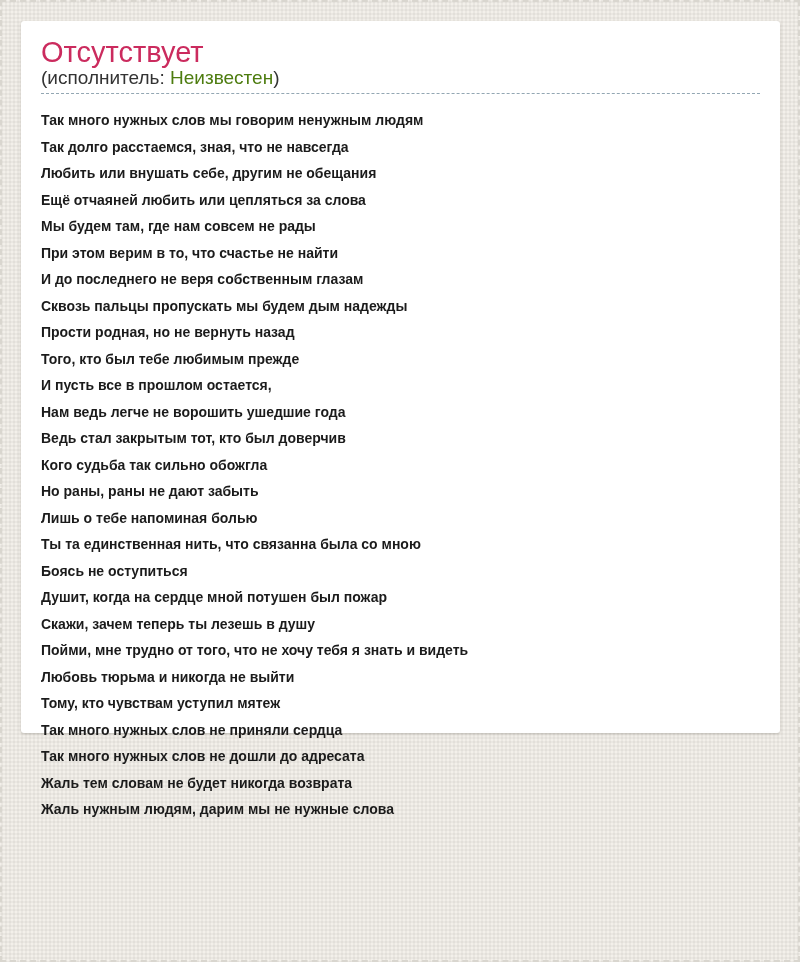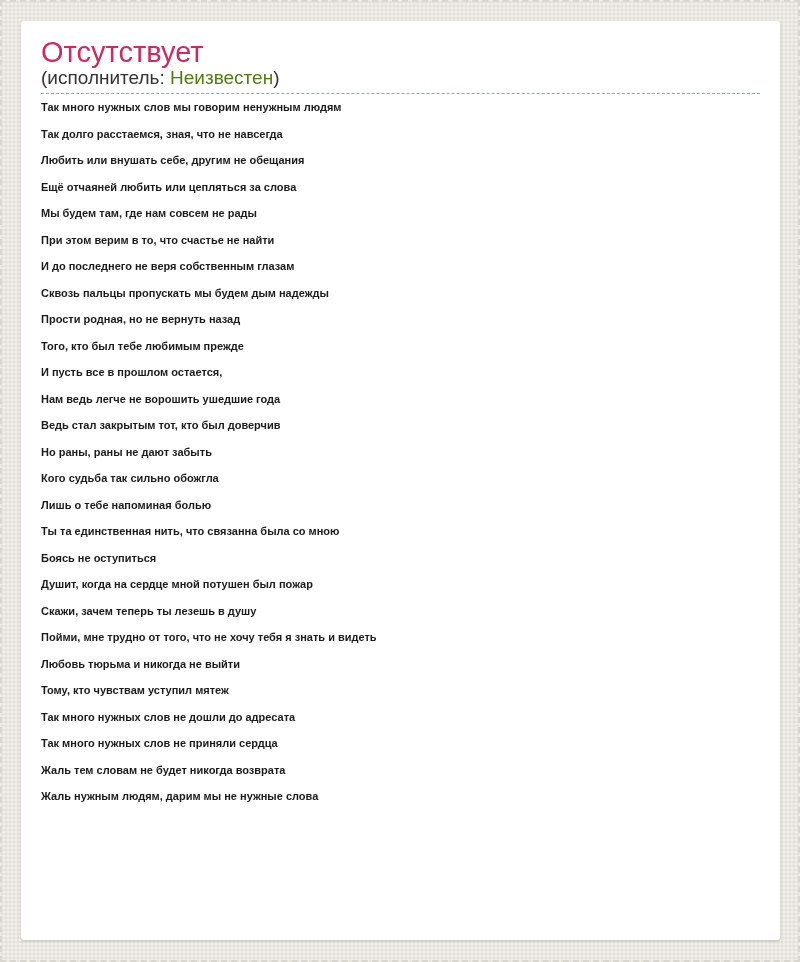--- a/index.html
+++ b/index.html
@@ -24,21 +24,21 @@
     inset: 0;
     border: 2px dashed #d9d6cf;
     box-sizing: border-box;
     pointer-events: none;
   }
   .card {
     position: absolute;
     left: 21px;
     top: 21px;
     width: 759px;
-    height: 919px;
+    height: 712px;
     box-sizing: border-box;
     background: #ffffff;
     border-radius: 3px;
     box-shadow: 0 1px 3px rgba(110, 104, 94, 0.35);
     padding: 16px 20px 0 20px;
   }
   .song-title {
     margin: 0;
     font-size: 29px;
     font-weight: 400;
@@ -52,21 +52,22 @@
     color: #333333;
     padding-bottom: 4px;
     border-bottom: 1px dashed #93a7b3;
   }
   .artist-link {
     color: #4d7c0f;
     text-decoration: none;
     cursor: pointer;
   }
   .lyrics {
-    font-size: 11px;
+    margin-top: 13px;
+    font-size: 14px;
     font-weight: bold;
     color: #1b1b1b;
     line-height: 26.5px;
   }
   .lyric-line {
     white-space: nowrap;
   }
 </style>
 </head>
 <body>
@@ -85,28 +86,28 @@
       <div class="lyric-line">Ещё отчаяней любить или цепляться за слова</div>
       <div class="lyric-line">Мы будем там, где нам совсем не рады</div>
       <div class="lyric-line">При этом верим в то, что счастье не найти</div>
       <div class="lyric-line">И до последнего не веря собственным глазам</div>
       <div class="lyric-line">Сквозь пальцы пропускать мы будем дым надежды</div>
       <div class="lyric-line">Прости родная, но не вернуть назад</div>
       <div class="lyric-line">Того, кто был тебе любимым прежде</div>
       <div class="lyric-line">И пусть все в прошлом остается,</div>
       <div class="lyric-line">Нам ведь легче не ворошить ушедшие года</div>
       <div class="lyric-line">Ведь стал закрытым тот, кто был доверчив</div>
+      <div class="lyric-line">Кого судьба так сильно обожгла</div>
       <div class="lyric-line">Но раны, раны не дают забыть</div>
-      <div class="lyric-line">Кого судьба так сильно обожгла</div>
       <div class="lyric-line">Лишь о тебе напоминая болью</div>
       <div class="lyric-line">Ты та единственная нить, что связанна была со мною</div>
       <div class="lyric-line">Боясь не оступиться</div>
       <div class="lyric-line">Душит, когда на сердце мной потушен был пожар</div>
       <div class="lyric-line">Скажи, зачем теперь ты лезешь в душу</div>
       <div class="lyric-line">Пойми, мне трудно от того, что не хочу тебя я знать и видеть</div>
       <div class="lyric-line">Любовь тюрьма и никогда не выйти</div>
       <div class="lyric-line">Тому, кто чувствам уступил мятеж</div>
+      <div class="lyric-line">Так много нужных слов не приняли сердца</div>
       <div class="lyric-line">Так много нужных слов не дошли до адресата</div>
-      <div class="lyric-line">Так много нужных слов не приняли сердца</div>
       <div class="lyric-line">Жаль тем словам не будет никогда возврата</div>
       <div class="lyric-line">Жаль нужным людям, дарим мы не нужные слова</div>
     </div>
 </div>
 
 </body></html>

